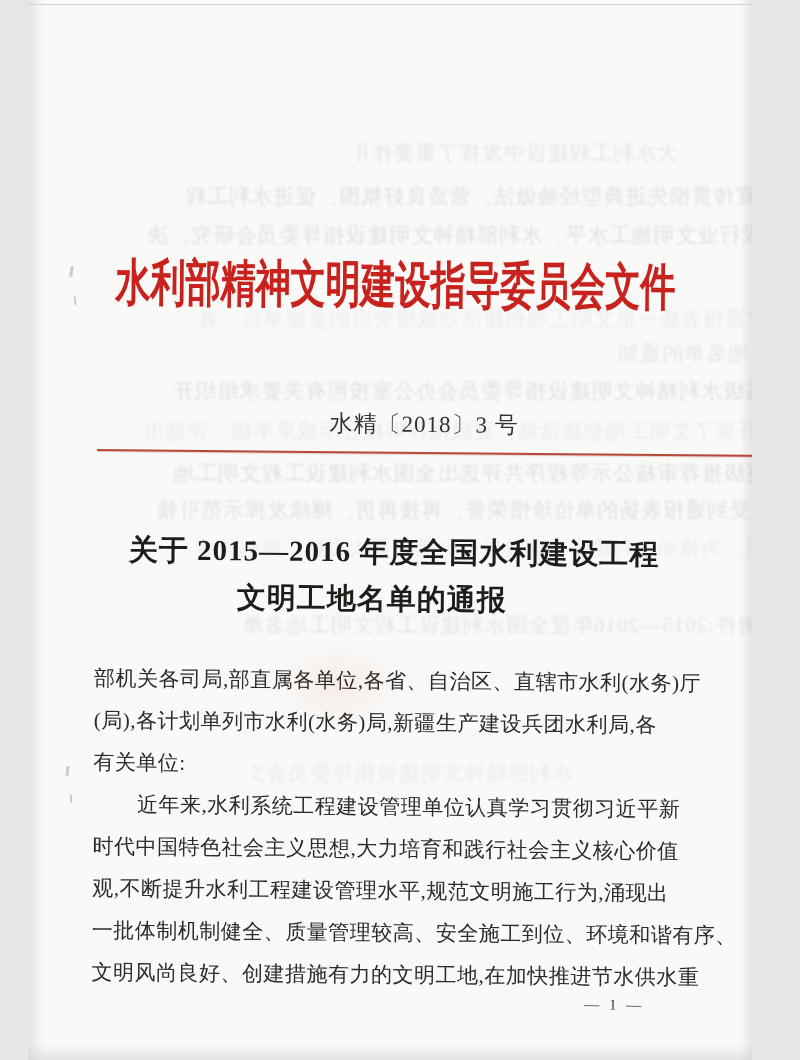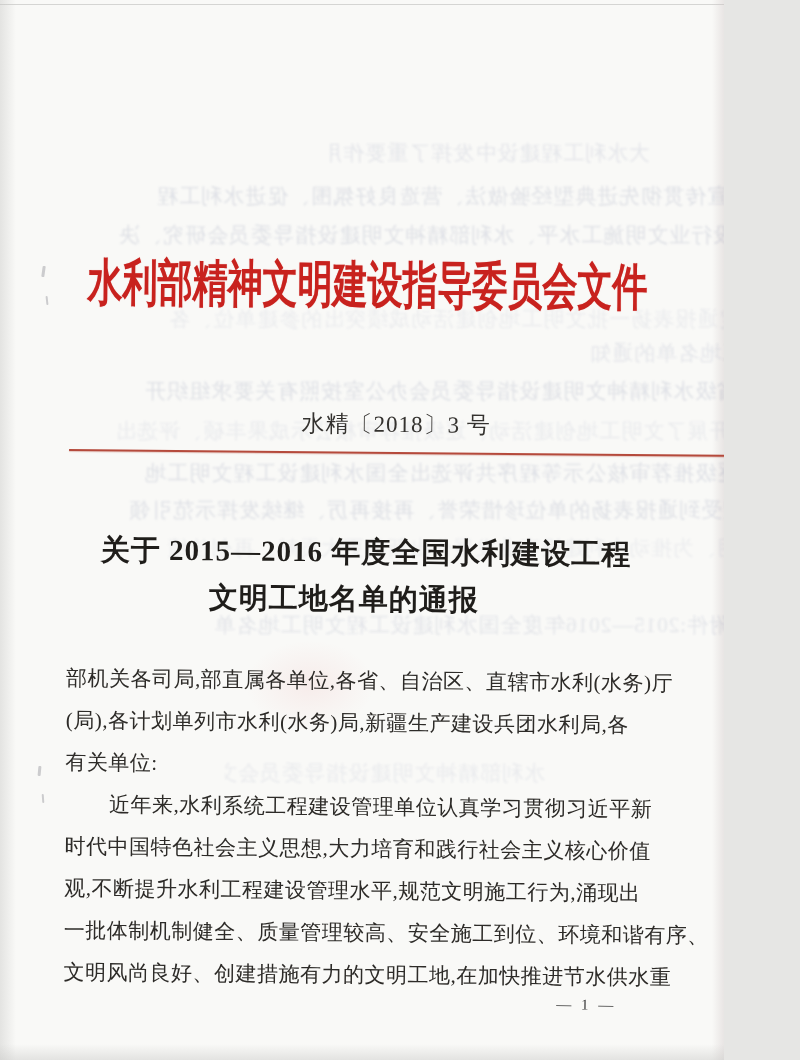--- a/index.html
+++ b/index.html
@@ -1,19 +1,20 @@
 <!DOCTYPE html>
 <html><head>
 <meta charset="utf-8">
 <style>
   html,body{margin:0;padding:0;background:#e6e6e4;}
   .page{
     position:relative;width:724px;height:1060px;overflow:hidden;
     background:#f9f9f7;
     font-family:"Liberation Serif","DejaVu Serif",serif;
+    margin-left:28px;
   }
   
   .edge-top{position:absolute;top:4px;left:0;right:0;height:1px;background:#cfcfcd;opacity:.85;}
   .edge-left{position:absolute;top:0;left:0;bottom:0;width:16px;
     background:linear-gradient(to right,rgba(195,195,193,.40),rgba(195,195,193,0));}
   .edge-right{position:absolute;top:0;right:0;bottom:0;width:12px;
     background:linear-gradient(to left,rgba(205,196,196,.38),rgba(205,196,196,0));}
   .edge-bottom{position:absolute;left:0;right:0;bottom:0;height:16px;
     background:linear-gradient(to top,rgba(200,200,198,.45),rgba(200,200,198,0));}
   .fold-line{position:absolute;top:0;bottom:0;left:770px;width:1px;

